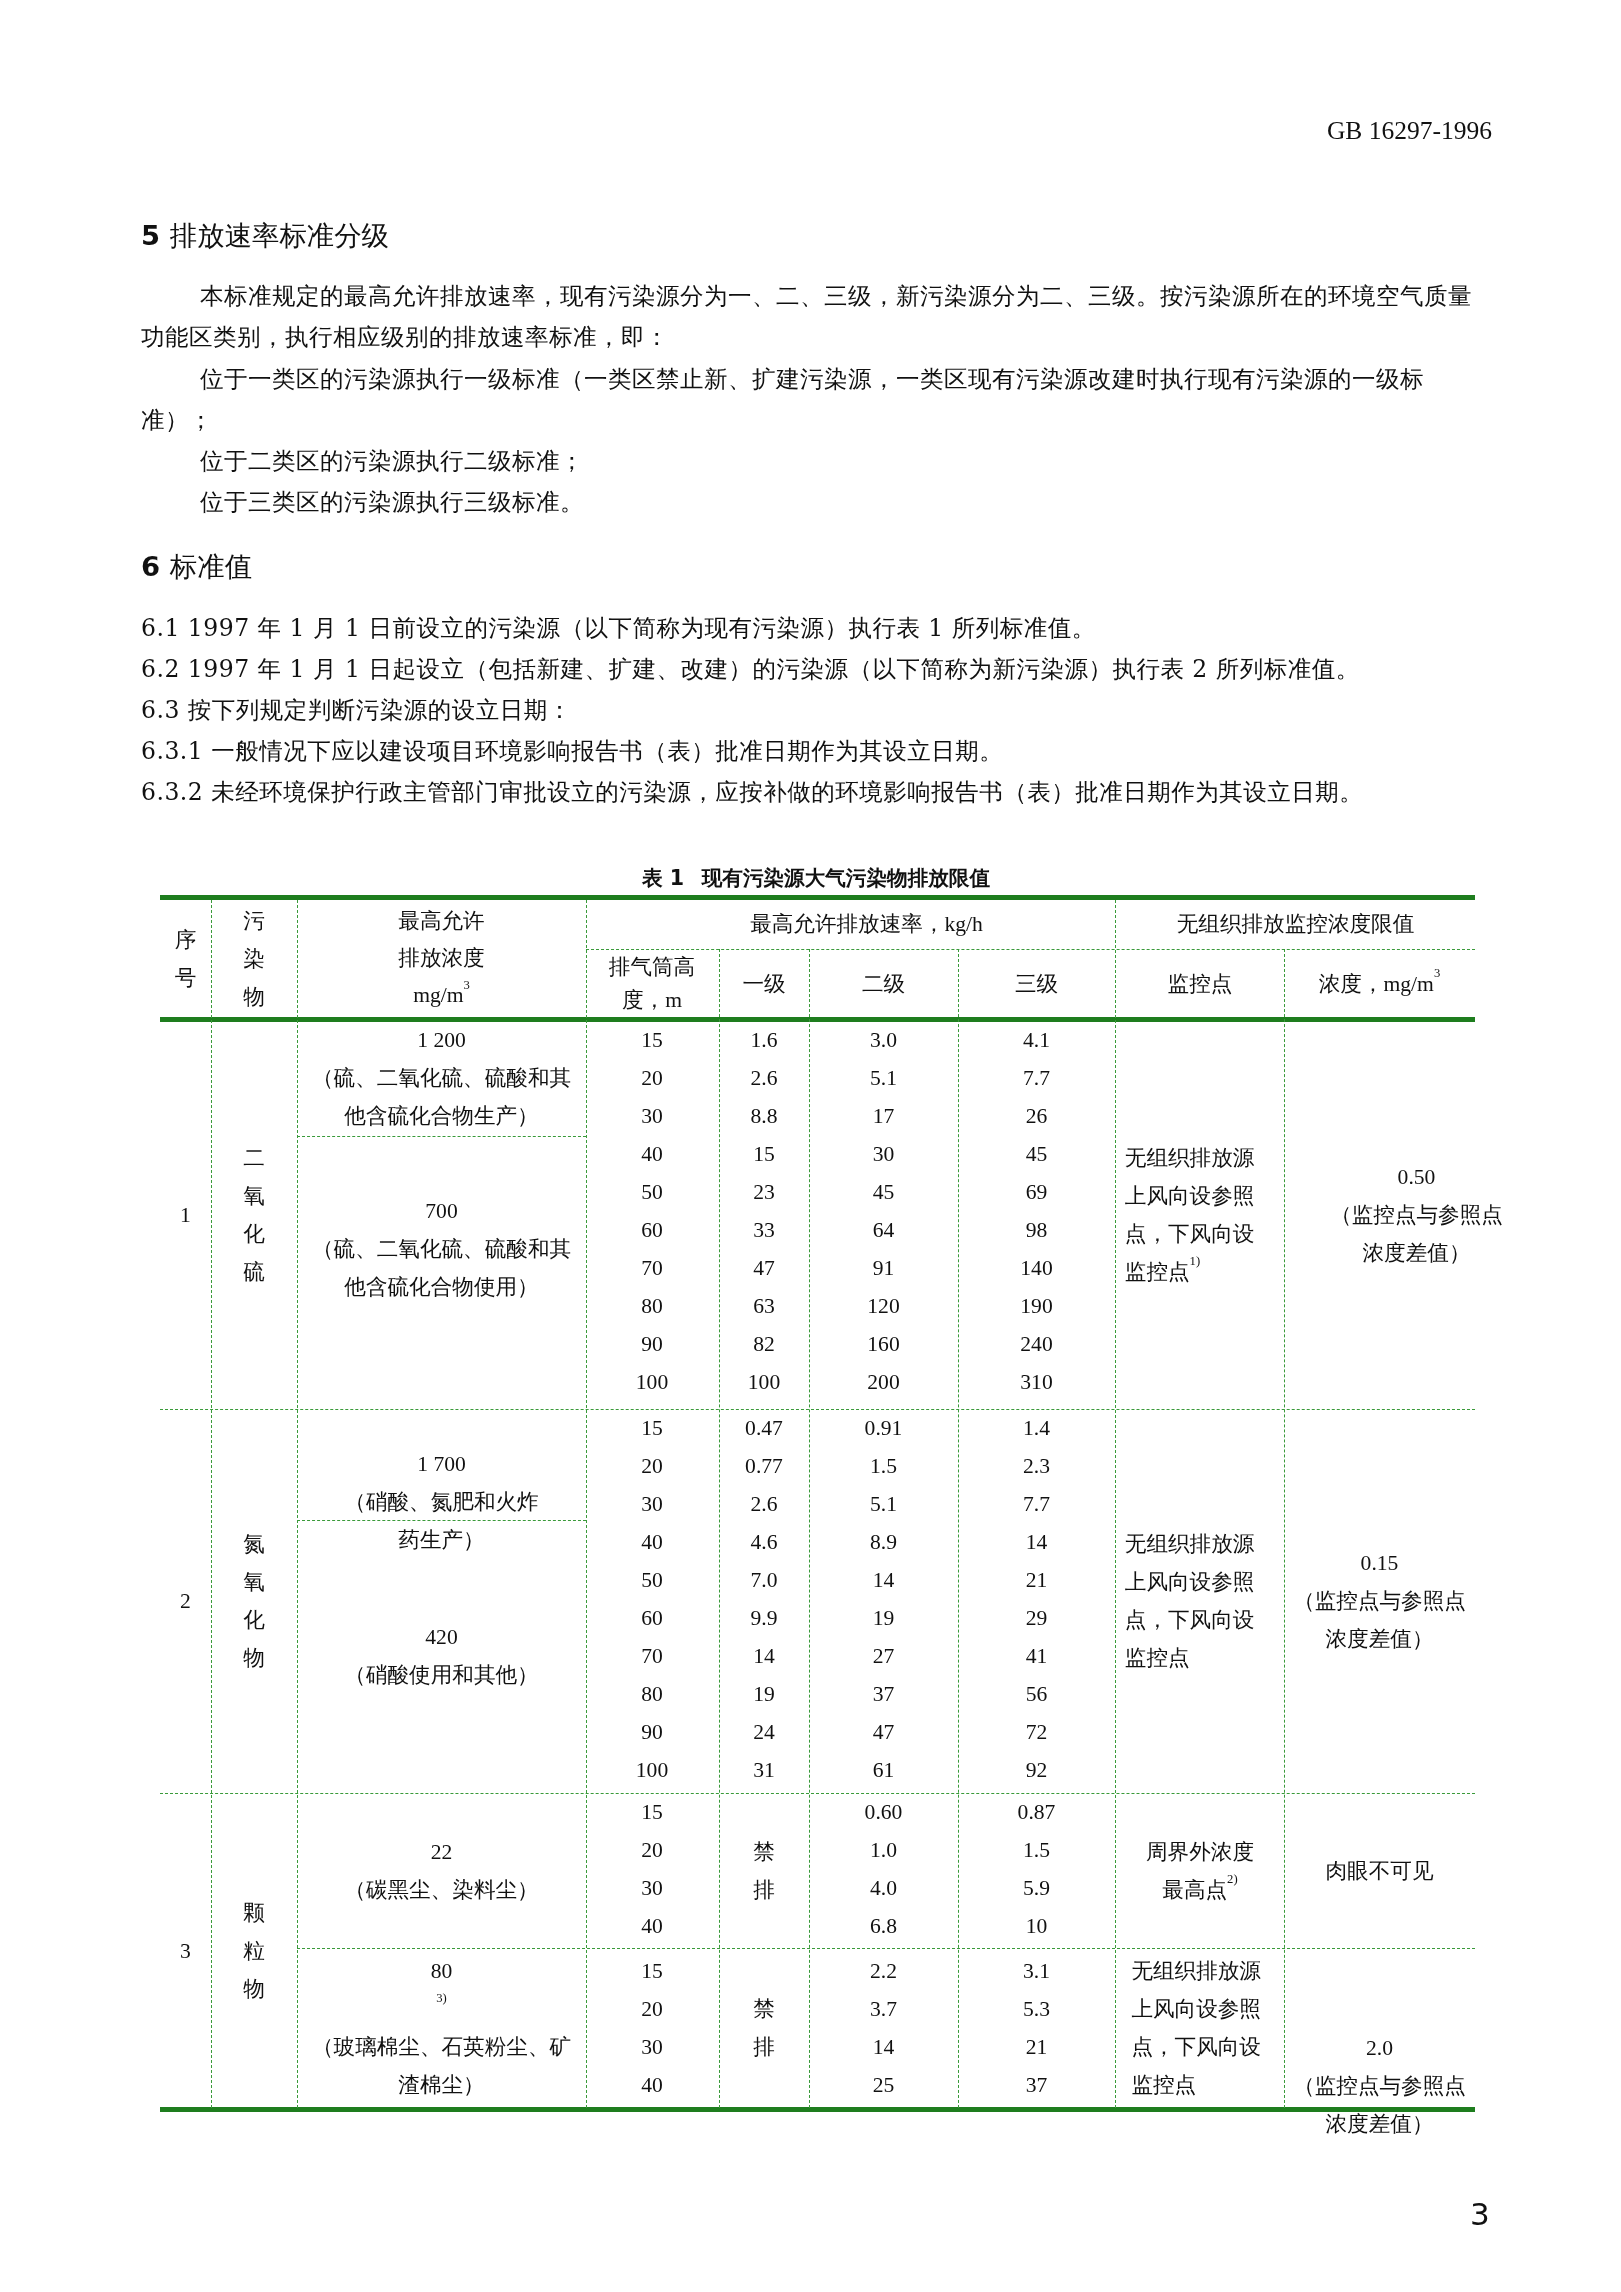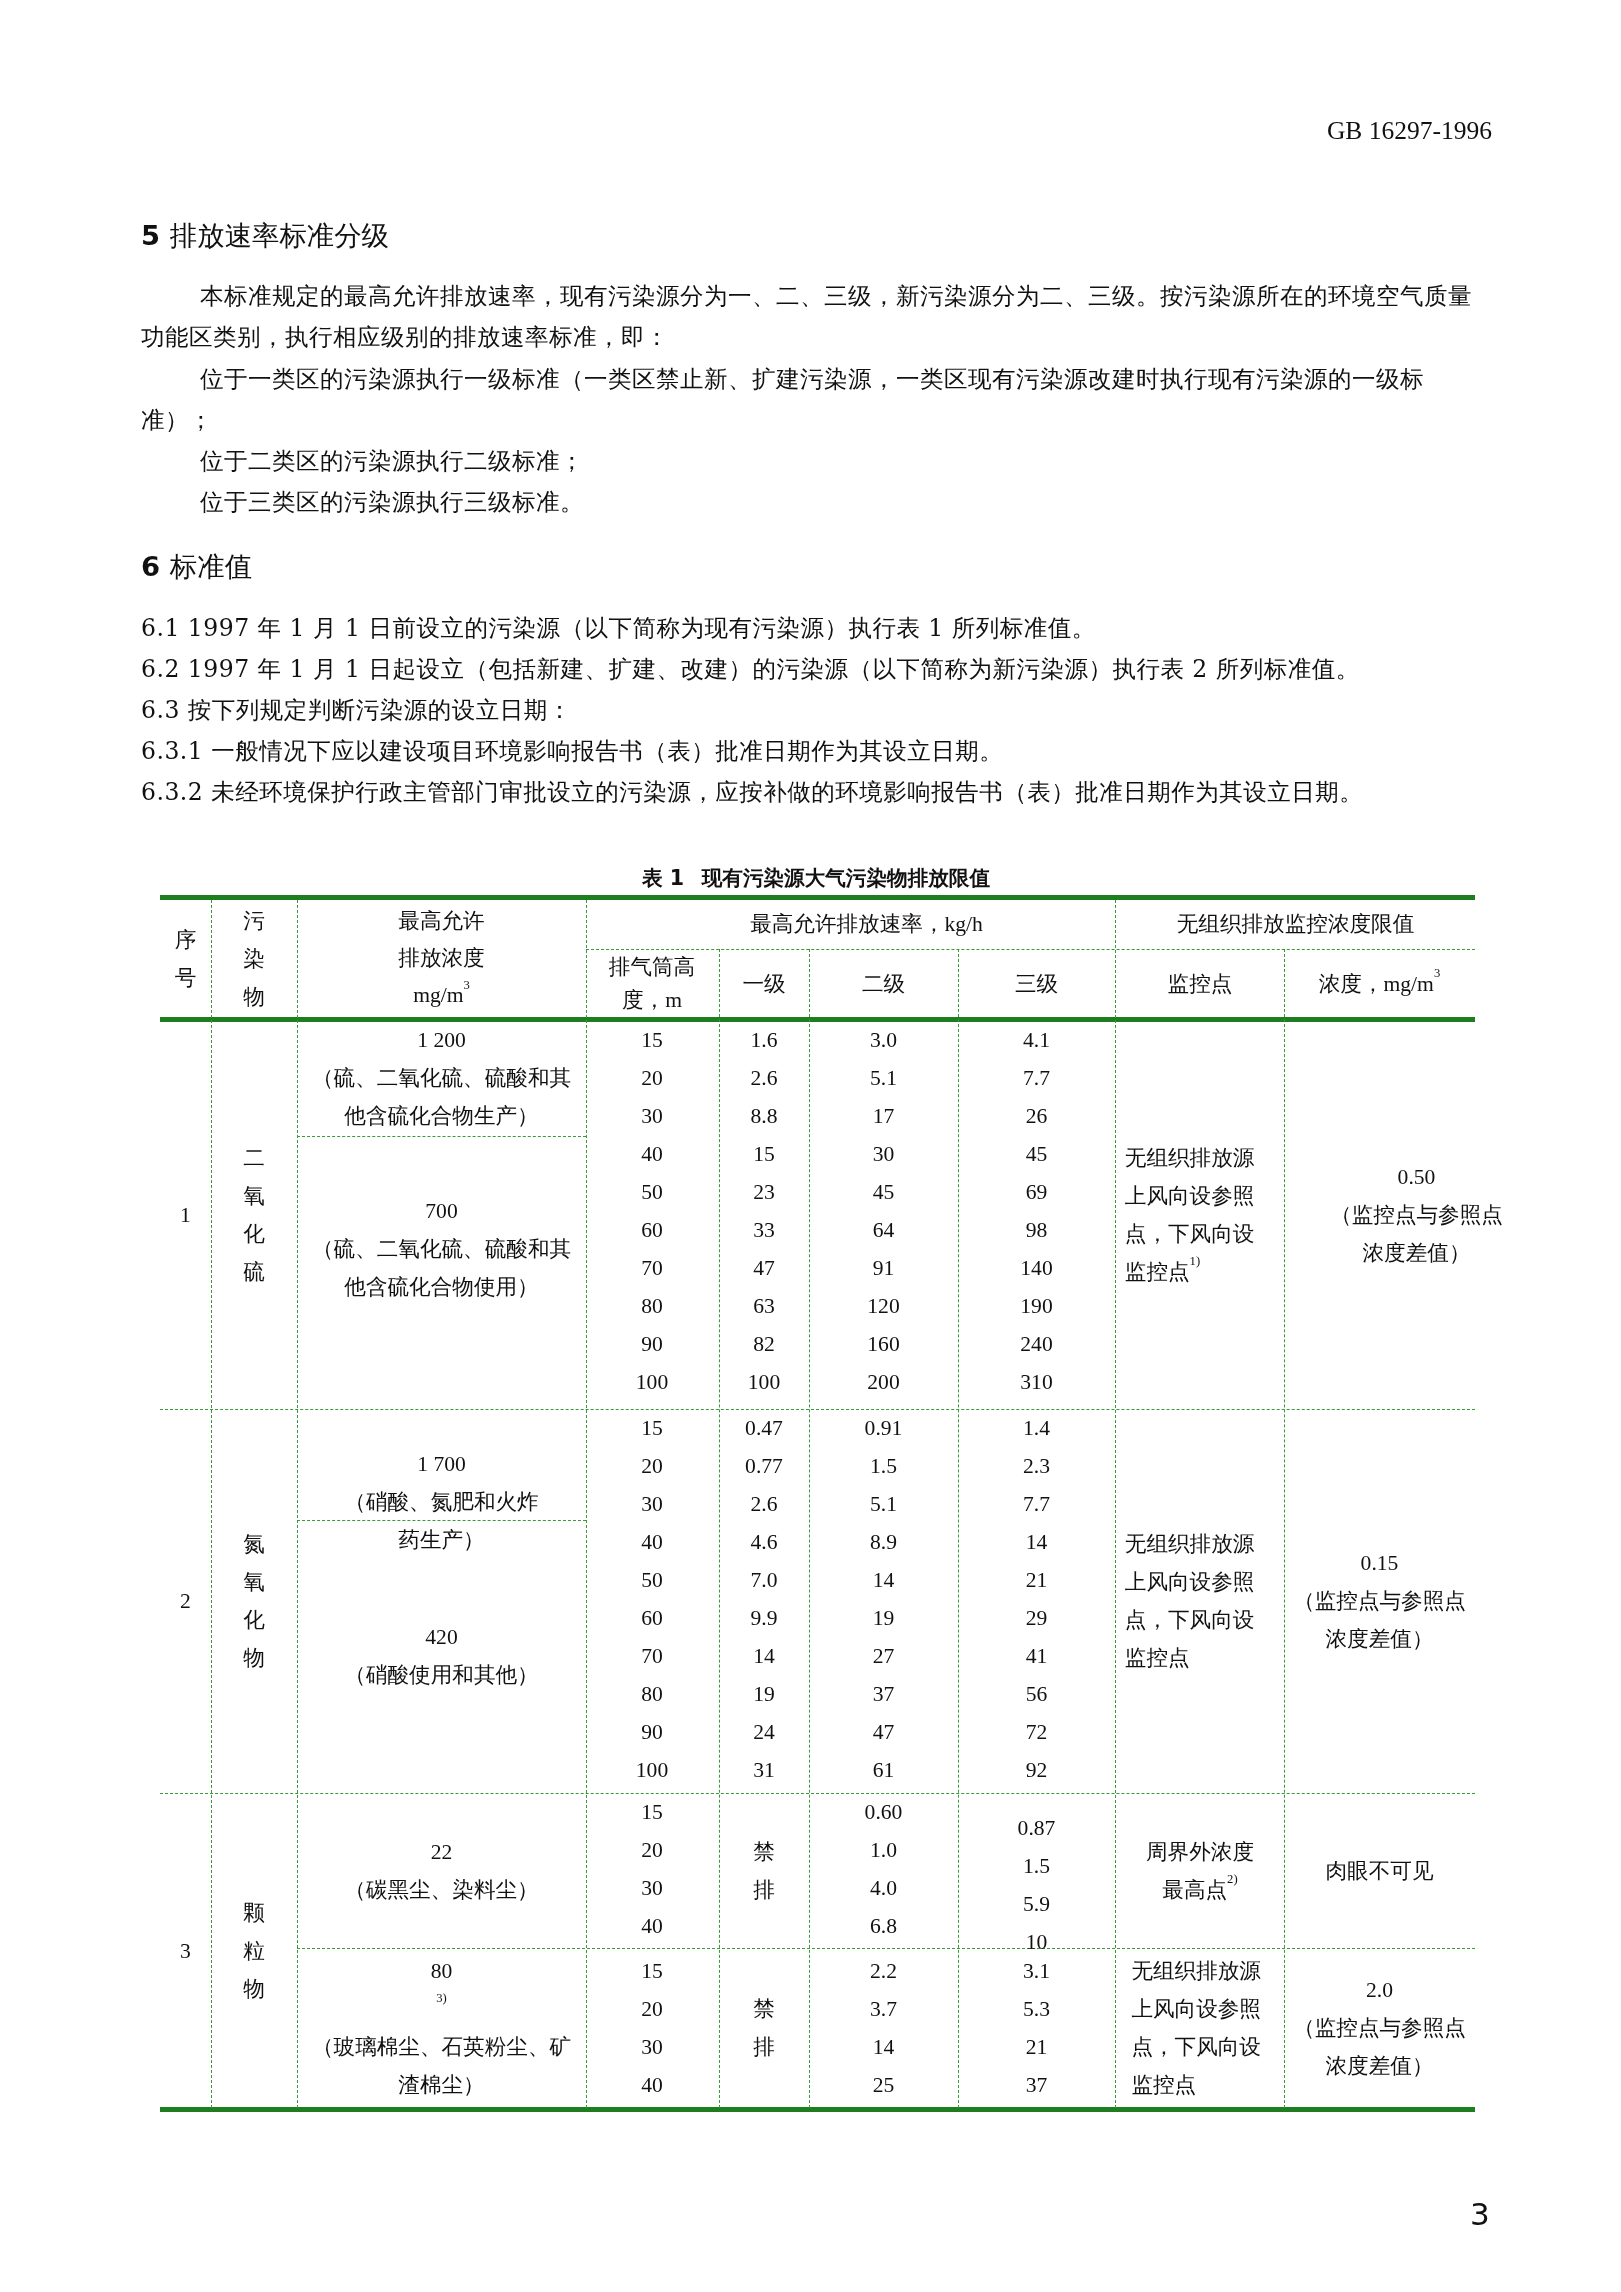--- a/index.html
+++ b/index.html
@@ -265,21 +265,21 @@
   <div class="cell vert" style="left:559px;top:896px;width:90px;height:155px;">
     <span>禁</span>
     <span>排</span>
   </div>
   <div class="col" style="left:649px;top:896px;width:149px;">
       <div>0.60</div>
       <div>1.0</div>
       <div>4.0</div>
       <div>6.8</div>
     </div>
-  <div class="col" style="left:798px;top:896px;width:157px;margin-top:16px;">
+  <div class="col" style="left:798px;top:896px;width:157px;">
       <div>0.87</div>
       <div>1.5</div>
       <div>5.9</div>
       <div>10</div>
     </div>
   <div class="cell" style="left:955px;top:896px;width:170px;height:155px;">
     <span style="width:127px;"><span>周界外浓度最高点</span><sup>2)</sup></span>
   </div>
   <div class="cell" style="left:1124px;top:896px;width:191px;height:155px;">肉眼不可见</div>
 
@@ -305,20 +305,20 @@
     </div>
   <div class="col" style="left:798px;top:1055px;width:157px;">
       <div>3.1</div>
       <div>5.3</div>
       <div>21</div>
       <div>37</div>
     </div>
   <div class="cell" style="left:955px;top:1051px;width:170px;height:160px;">
     <span style="text-align:left;padding-left:9.8px;width:147px;">无组织排放源上风向设参照点，下风向设监控点</span>
   </div>
-  <div class="cell vert" style="left:1124px;top:1051px;width:191px;height:160px;">
+  <div class="cell vert" style="left:1124px;top:1109px;width:191px;height:160px;">
     <span>2.0</span>
     <span style="padding:0 3.9px;">（监控点与参照点浓度差值）</span>
   </div>
 </div>
 
 <div class="abs pageno">3</div>
 
 
 </body></html>

